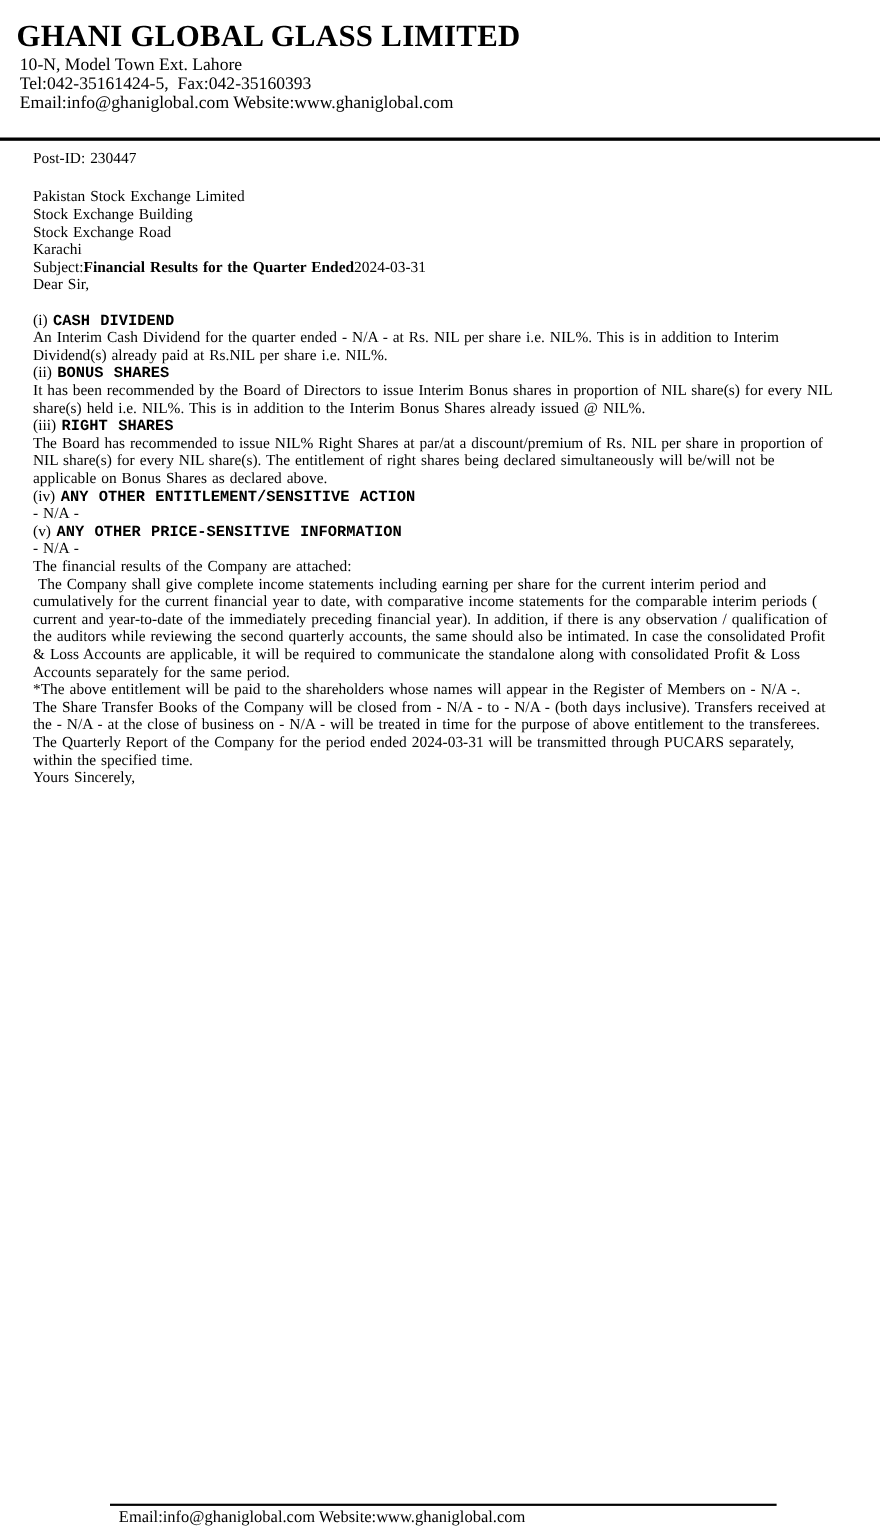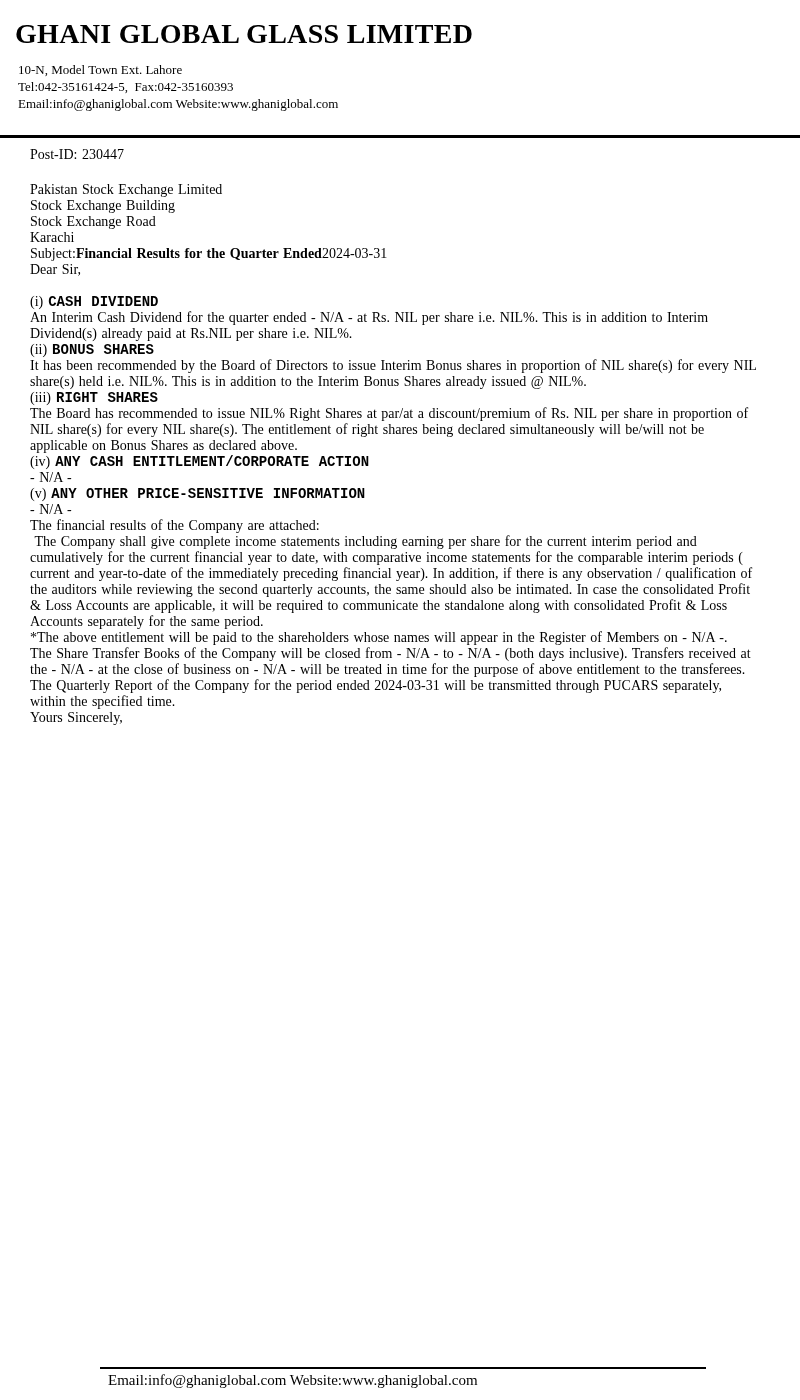--- a/index.html
+++ b/index.html
@@ -16,23 +16,23 @@
   
   .letterhead { padding: 19px 0 0 15px; }
   .company-name {
     font-size: 28px;
     font-weight: bold;
     line-height: 30px;
     letter-spacing: 0.3px;
     white-space: pre;
   }
   .letterhead-address {
-    margin-top: 12px;
+    margin-top: 2px;
     padding-left: 3px;
-    font-size: 13px;
+    font-size: 16px;
     line-height: 17px;
   }
   .letterhead-address > div { white-space: pre-wrap; }
 
   .top-rule {
     margin-top: 23px;
     width: 800px;
     height: 3px;
     background: #000;
   }
@@ -119,21 +119,21 @@
     <p class="section-heading"><span>(ii)</span><span class="heading-title">BONUS SHARES</span></p>
     <p class="section-body">It has been recommended by the Board of Directors to issue Interim Bonus shares in proportion of NIL share(s) for every NIL share(s) held i.e. NIL%. This is in addition to the Interim Bonus Shares already issued @ NIL%.</p>
   </div>
 
   <div>
     <p class="section-heading"><span>(iii)</span><span class="heading-title">RIGHT SHARES</span></p>
     <p class="section-body">The Board has recommended to issue NIL% Right Shares at par/at a discount/premium of Rs. NIL per share in proportion of NIL share(s) for every NIL share(s). The entitlement of right shares being declared simultaneously will be/will not be applicable on Bonus Shares as declared above.</p>
   </div>
 
   <div>
-    <p class="section-heading"><span>(iv)</span><span class="heading-title">ANY CASH ENTITLEMENT/CORPORATE ACTION</span></p>
+    <p class="section-heading"><span>(iv)</span><span class="heading-title">ANY OTHER ENTITLEMENT/SENSITIVE ACTION</span></p>
     <p class="section-body tight">- N/A -</p>
   </div>
 
   <div>
     <p class="section-heading"><span>(v)</span><span class="heading-title">ANY OTHER PRICE-SENSITIVE INFORMATION</span></p>
     <p class="section-body tight">- N/A -</p>
   </div>
 
   <p class="closing-para">The financial results of the Company are attached:</p>
   <p class="closing-para"> The Company shall give complete income statements including earning per share for the current interim period and cumulatively for the current financial year to date, with comparative income statements for the comparable interim periods ( current and year-to-date of the immediately preceding financial year). In addition, if there is any observation / qualification of the auditors while reviewing the second quarterly accounts, the same should also be intimated. In case the consolidated Profit &amp; Loss Accounts are applicable, it will be required to communicate the standalone along with consolidated Profit &amp; Loss Accounts separately for the same period.</p>

